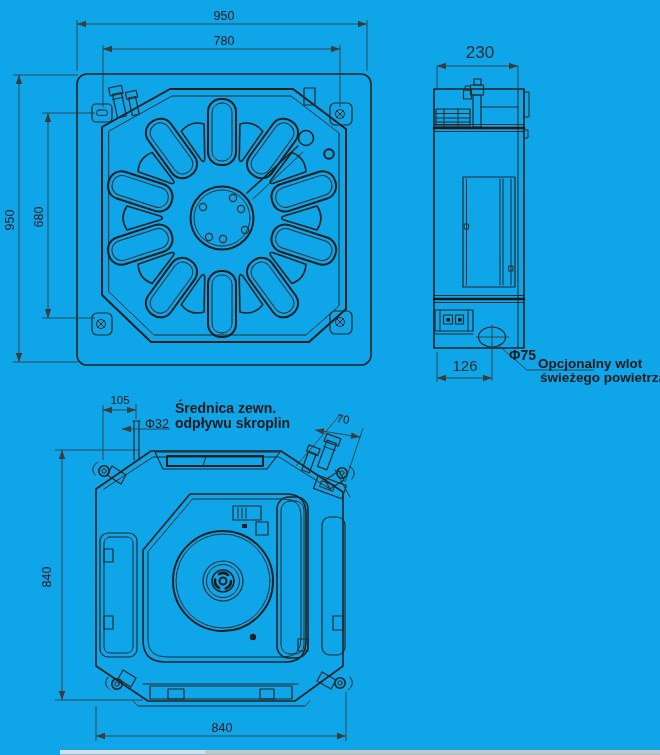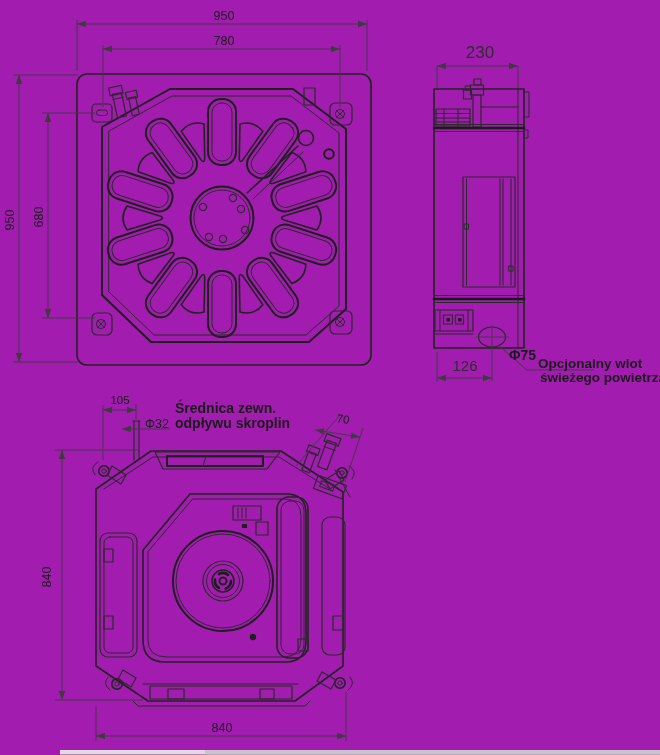--- a/index.html
+++ b/index.html
@@ -1,16 +1,16 @@
 <!DOCTYPE html>
 <html><head>
 <meta charset="utf-8">
 <style>
   html,body{margin:0;padding:0;background:#ffffff;}
-  .canvas{position:relative;width:660px;height:755px;background:#a21caf;overflow:hidden;
+  .canvas{position:relative;width:660px;height:755px;background:#0ea5e9;overflow:hidden;
           font-family:"Liberation Sans",sans-serif;}
   svg{display:block}
   
   .s1 {stroke:#2b2b2b;stroke-width:1;  fill:none;stroke-linejoin:round;stroke-linecap:round}
   .s12{stroke:#2b2b2b;stroke-width:1.2;fill:none;stroke-linejoin:round;stroke-linecap:round}
   .s15{stroke:#232323;stroke-width:1.6;fill:none;stroke-linejoin:round;stroke-linecap:round}
   .s2 {stroke:#1f1f1f;stroke-width:2;  fill:none;stroke-linejoin:round;stroke-linecap:round}
   .s25{stroke:#1b1b1b;stroke-width:2.6;fill:none;stroke-linejoin:round;stroke-linecap:round}
   .dim{stroke:#3c3c3c;stroke-width:.9;fill:none}
   .arr{fill:#3c3c3c;stroke:none}

